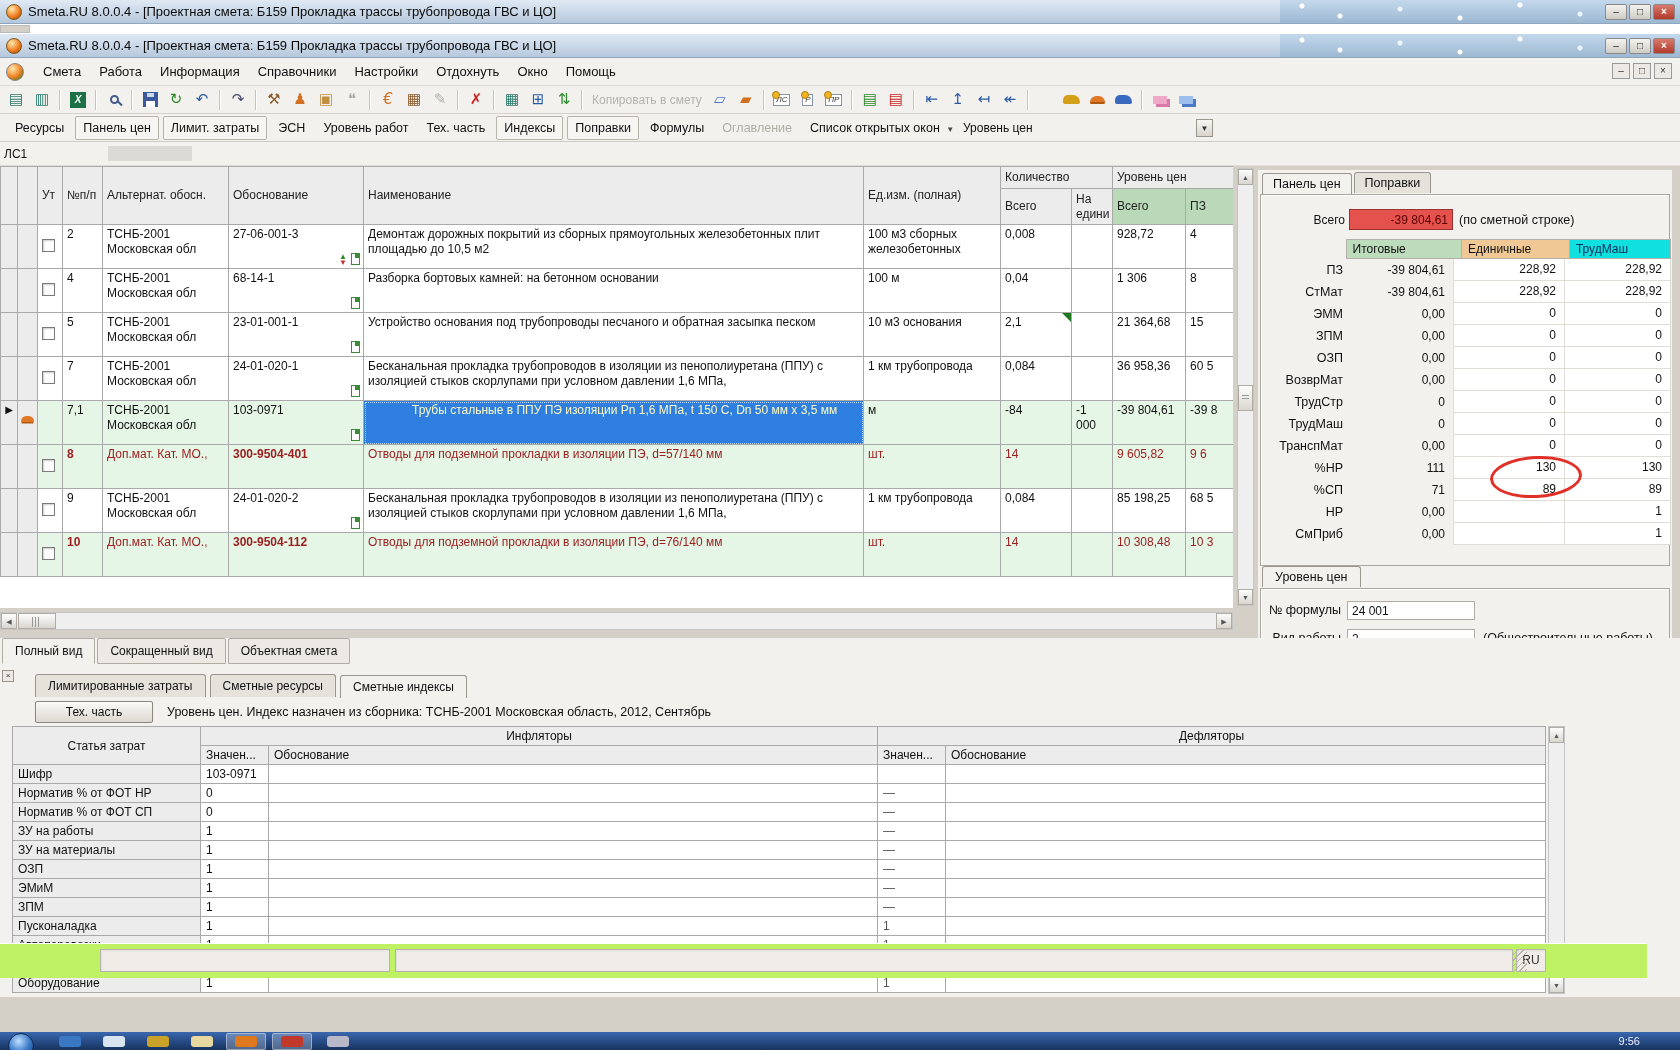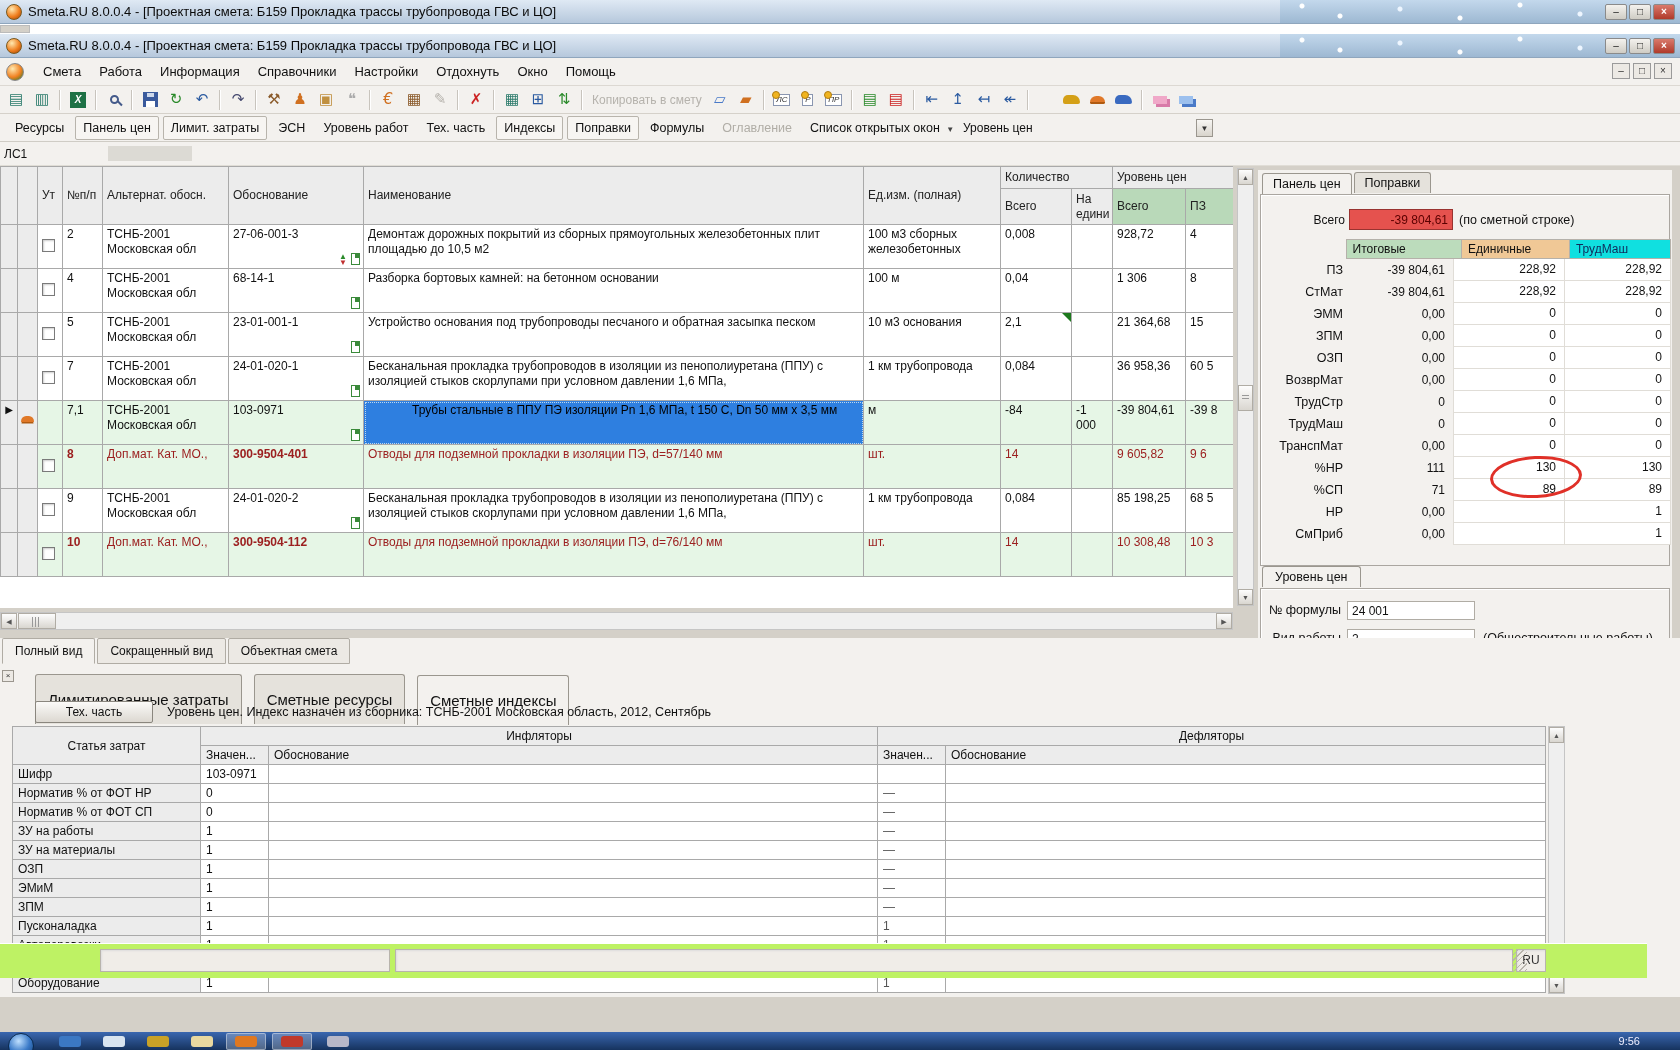--- a/index.html
+++ b/index.html
@@ -95,21 +95,21 @@
   .grid tr.body-row { height:44px; }
   .grid td.c-marker, .grid td.c-icon { background:#ececec; padding:1px; text-align:center; }
   .cb { display:inline-block; width:13px; height:13px; background:#fff; border:1px solid #7a7a7a;
      box-shadow:inset 1px 1px 2px #ccc; margin-top:12px; }
   .c-ut { text-align:center; }
   .c-per, .c-total { text-align:right; }
   tr.r-green td { background:#e6f6e6; }
   tr.r-green td.c-marker, tr.r-green td.c-icon { background:#ececec; }
   tr.r-red td { color:#9c2020; }
   tr.r-red td.c-num span, tr.r-red td.c-just span.tx { font-weight:bold; }
-  tr.r-sel td.c-name { background:#2e7fe0; color:#000000; outline:1px dotted #bcd8ee; outline-offset:-2px;padding-left:48px; }
+  tr.r-sel td.c-name { background:#2e7fe0; color:#fef9c3; outline:1px dotted #bcd8ee; outline-offset:-2px;padding-left:48px; }
   .play { display:none; color:#111; font-size:10px; }
   tr.r-sel .play { display:inline; }
   tr.r-sel td.c-icon::after { content:""; display:block; margin:14px auto 0; width:13px; height:6px;
      background:#e07828; border-radius:6px 6px 1px 1px; box-shadow:0 2px 0 -0.5px #b05a10; }
   td.c-just { position:relative; }
   .doc-ico { display:none; position:absolute; right:3px; bottom:3px; width:9px; height:12px;
      background:#fff; border:1px solid #3a8a3a; }
   .doc-ico::after { content:""; position:absolute; right:0; top:0; width:4px; height:4px; background:#3a8a3a; }
   tr.has-doc .doc-ico { display:block; }
   .arrs { display:none; position:absolute; right:16px; bottom:2px; line-height:6px; font-size:8px; }
@@ -180,22 +180,22 @@
   .viewtabs { position:absolute; left:0; top:638px; width:1680px; height:28px; background:#f3f1ee; display:flex; padding-left:2px; }
   .vtab { padding:5px 12px; font-size:12px; border:1px solid #b0aca4; border-radius:2px 2px 0 0;
      background:#ece9e4; margin-right:2px; height:26px; }
   .vtab.active { background:#f3f1ee; border-bottom-color:#f3f1ee; }
 
   
   .bottom { position:absolute; left:0; top:666px; width:1680px; height:331px; background:#f3f1ee; }
   .closer { position:absolute; left:2px; top:4px; width:12px; height:12px; border:1px solid #9a968e;
      background:#ece9e4; font-size:8px; line-height:10px; text-align:center; color:#333; }
   .btabs { position:absolute; left:35px; top:8px; display:flex; }
-  .btab-t { padding:16px 12px; border:1px solid #9a968e; border-bottom:none; border-radius:3px 3px 0 0;
-     background:#e5e2dc; margin-right:12px; font-size:15px; }
+  .btab-t { padding:4px 12px; border:1px solid #9a968e; border-bottom:none; border-radius:3px 3px 0 0;
+     background:#e5e2dc; margin-right:4px; font-size:12px; }
   .btab-t.active { background:#f3f1ee; position:relative; top:1px; }
   .techrow { position:absolute; left:35px; top:34px; height:24px; display:flex; align-items:center; }
   .techbtn { width:118px; height:22px; background:linear-gradient(#fbfaf8,#dcd8d1); border:1px solid #8a867e;
      text-align:center; line-height:20px; border-radius:2px; }
   .techinfo { padding-left:14px; font-size:12.5px; }
   table.btab { position:absolute; left:12px; top:60px; border-collapse:collapse; table-layout:fixed; width:1533px; background:#fff; }
   .btab th, .btab td { border:1px solid #a9a9a9; font-weight:normal; padding:1px 5px; text-align:left;
      font-size:12px; height:19px; overflow:hidden; white-space:nowrap; }
   .btab th { background:#ececec; }
   .btab th.grp { text-align:center; }

